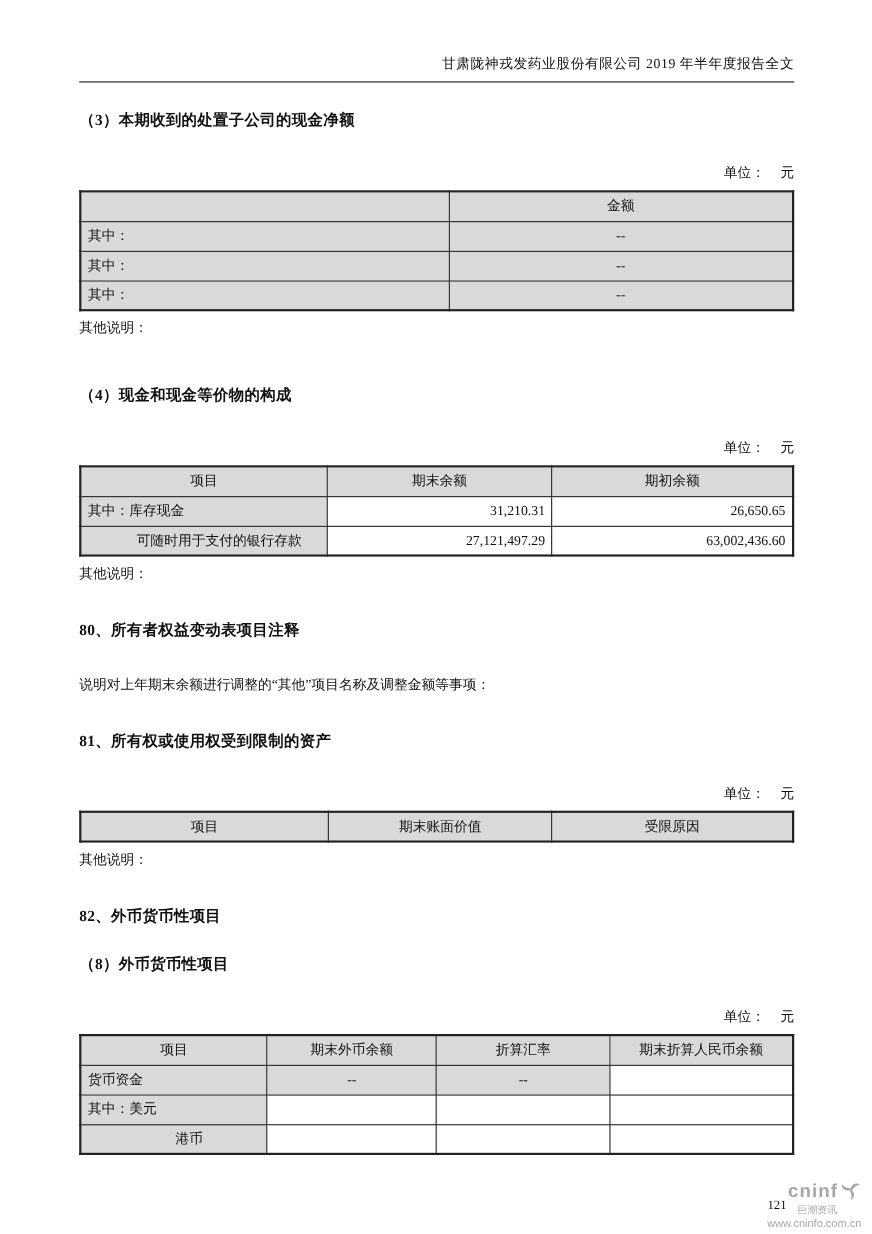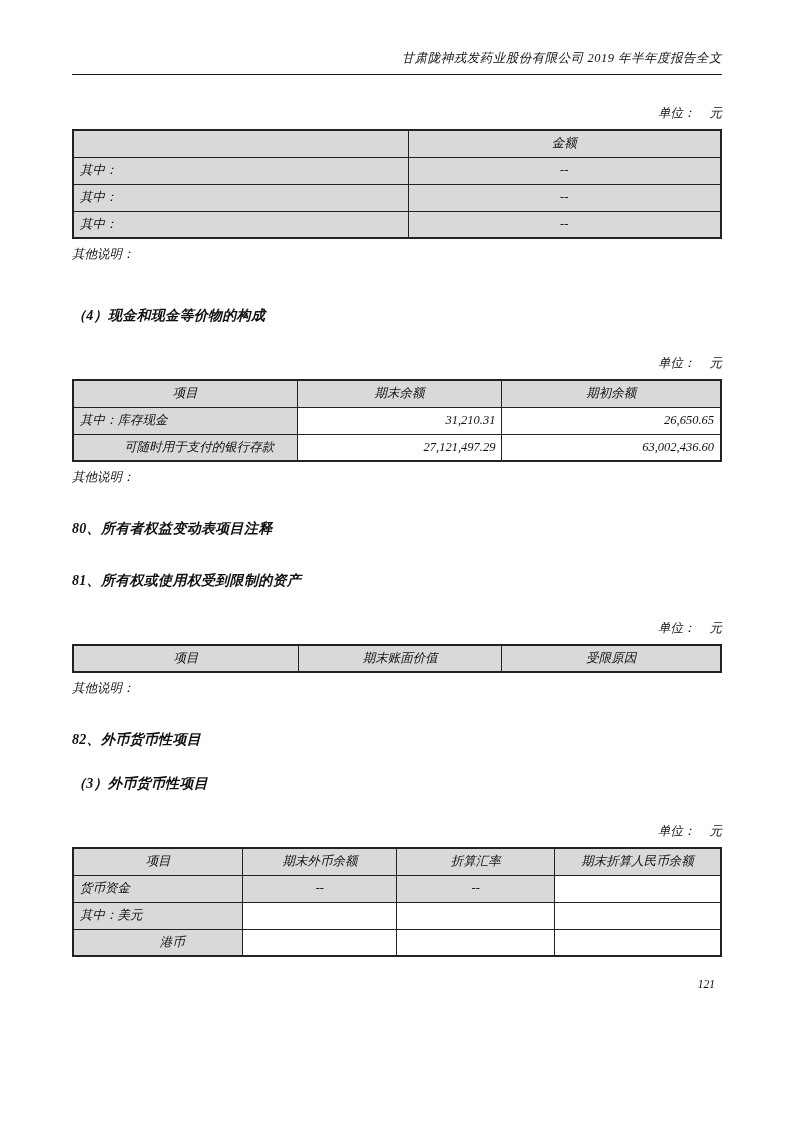--- a/index.html
+++ b/index.html
@@ -6,21 +6,20 @@
   html, body { background: #ffffff; }
   body { font-family: "Liberation Serif", "DejaVu Serif", serif; color: #111; }
 
   .page {
     position: relative;
     width: 793px;
     height: 1122px;
     margin: 0 auto;
     background: #ffffff;
     overflow: hidden;
-    font-style: italic;
   }
   .content { padding: 50px 71px 0 72px; }
 
   
   .doc-header {
     text-align: right;
     font-size: 12.5px;
     padding-bottom: 7px;
     border-bottom: 1.5px solid #1a1a1a;
     letter-spacing: 0.5px;
@@ -74,21 +73,21 @@
   .indent-1 { padding-left: 34px; text-align: center; }
 
   .note { font-size: 12.5px; margin-top: 7px; }
 
   .body-text { font-size: 12.5px; margin-top: 32px; }
 
   
   .page-number {
     position: absolute;
     right: 78px;
-    top: 978px;
+    top: 1090px;
     font-size: 11.5px;
   }
   .cninfo-logo {
     position: absolute;
     right: 10px;
     top: 1072px;
     width: 120px;
     text-align: right;
     color: #a6a6a6;
     font-family: "Liberation Sans", sans-serif;
@@ -109,20 +108,21 @@
   .cninfo-logo .url { font-size: 10px; margin-top: 2px; }
 </style>
 </head>
 <body>
 
 <div class="page">
   <div class="content">
 
     <div class="doc-header">甘肃陇神戎发药业股份有限公司 2019 年半年度报告全文</div>
 
+    <h3 class="sec-title">（3）本期收到的处置子公司的现金净额</h3>
     <div class="unit-line">
       <span>单位：</span><span class="unit-value">元</span>
     </div>
     <table>
       <colgroup>
           <col style="width:51.7%">
           <col style="width:48.3%">
         </colgroup>
       <tbody>
           <tr>
@@ -169,20 +169,21 @@
       <tr>
         <td class="shade l indent-1">可随时用于支付的银行存款</td>
         <td class="r">27,121,497.29</td>
         <td class="r">63,002,436.60</td>
       </tr>
     </tbody>
       </table>
     <div class="note">其他说明：</div>
 
     <h2 class="sec-title">80、所有者权益变动表项目注释</h2>
+    <div class="body-text">说明对上年期末余额进行调整的“其他”项目名称及调整金额等事项：</div>
 
     <h2 class="sec-title">81、所有权或使用权受到限制的资产</h2>
     <div class="unit-line">
       <span>单位：</span><span class="unit-value">元</span>
     </div>
     <table>
       <colgroup>
           <col style="width:34.8%">
           <col style="width:31.4%">
           <col style="width:33.8%">
@@ -191,21 +192,21 @@
           <tr>
         <th class="shade c">项目</th>
         <th class="shade c">期末账面价值</th>
         <th class="shade c">受限原因</th>
       </tr>
     </tbody>
       </table>
     <div class="note">其他说明：</div>
 
     <h2 class="sec-title">82、外币货币性项目</h2>
-    <h3 class="sec-title sub-title">（3）外币货币性项目</h3>
+    <h3 class="sec-title sub-title">（8）外币货币性项目</h3>
     <div class="unit-line">
       <span>单位：</span><span class="unit-value">元</span>
     </div>
     <table>
       <colgroup>
           <col style="width:26.2%">
           <col style="width:23.8%">
           <col style="width:24.3%">
           <col style="width:25.7%">
         </colgroup>
@@ -234,13 +235,29 @@
         <td class="c"></td>
         <td class="c"></td>
       </tr>
     </tbody>
       </table>
 
   </div>
 
   <div class="page-number">121</div>
 
+  <div class="cninfo-logo">
+    <div class="brand-row">
+      <span class="brand">cninf</span>
+      <span>
+        <svg width="19" height="19" viewBox="0 0 24 24">
+          <g fill="#a6a6a6">
+            <path d="M12 12 C12 5.5, 18.5 3.5, 22.5 6 C18.5 6.8, 15.2 8.8, 13.8 12.6 Z"></path>
+            <path d="M12 12 C12 5.5, 18.5 3.5, 22.5 6 C18.5 6.8, 15.2 8.8, 13.8 12.6 Z" transform="rotate(120 12 12)"></path>
+            <path d="M12 12 C12 5.5, 18.5 3.5, 22.5 6 C18.5 6.8, 15.2 8.8, 13.8 12.6 Z" transform="rotate(240 12 12)"></path>
+          </g>
+        </svg>
+      </span>
+    </div>
+    <div class="cn-name">巨潮资讯</div>
+    <div class="url">www.cninfo.com.cn</div>
+  </div>
 </div>
 
 </body></html>

